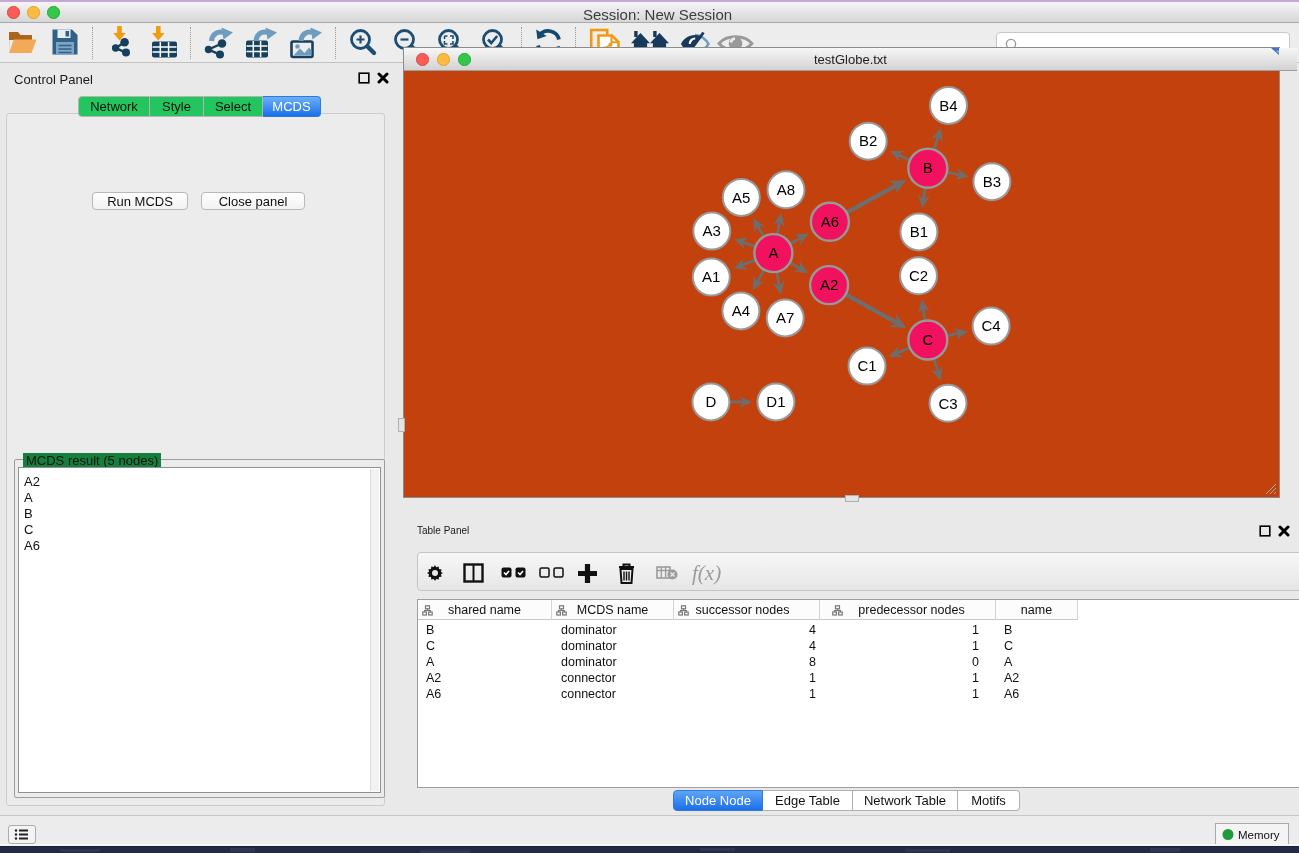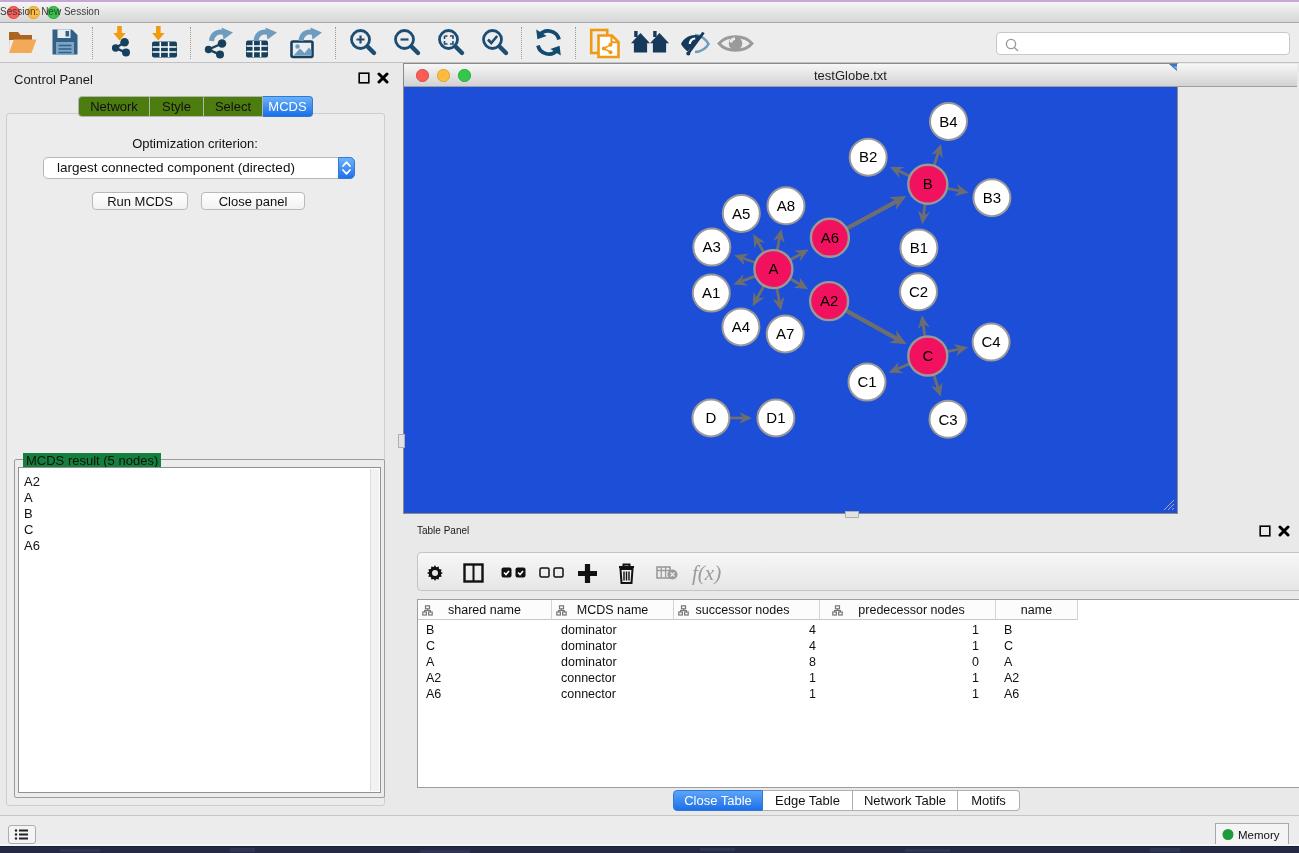--- a/index.html
+++ b/index.html
@@ -1,47 +1,47 @@
 <!DOCTYPE html>
 <html><head><meta charset="utf-8"><style>
 *{margin:0;padding:0;box-sizing:border-box}
 html,body{width:1299px;height:853px;overflow:hidden}
 body{font-family:"Liberation Sans",sans-serif;background:#e9e9e9;position:relative}
 .abs{position:absolute}
 
 #purple{left:0;top:0;width:1299px;height:3px;background:#c5a8d9}
 #titlebar{left:0;top:2px;width:1299px;height:21px;background:linear-gradient(#f5f5f5,#d6d6d6);border-bottom:1px solid #a9a9a9}
-#titlebar .t{position:absolute;left:0;right:0;top:4px;text-align:left;font-size:10px;color:#3c3c3c}
+#titlebar .t{position:absolute;left:16px;right:0;top:4px;text-align:center;font-size:15px;color:#3c3c3c}
 .tl{position:absolute;top:4.3px;width:12.5px;height:12.5px;border-radius:50%}
 
 #toolbar{left:0;top:23px;width:1299px;height:40px;background:#ededed;border-bottom:1px solid #c2c2c2}
 .sep{position:absolute;top:4px;height:32px;width:0;border-left:1px dotted #9a9a9a}
 .tbi{position:absolute;top:4px}
 #search{position:absolute;left:996px;top:9px;width:294px;height:23px;background:#fff;border:1px solid #c7c7c7;border-radius:4px}
 
 #cp{left:0;top:63px;width:390px;height:752px;background:#e9e9e9}
 #cp .hdr{position:absolute;left:14px;top:9px;font-size:13px;color:#1a1a1a}
 .tabs{position:absolute;display:flex;z-index:2}
-.tab{height:21px;font-size:13px;color:#111;background:#4d7c0f;border:1px solid #b4b4b4;border-left:none;display:flex;align-items:center;justify-content:center}
+.tab{height:21px;font-size:13px;color:#111;background:#22c55e;border:1px solid #b4b4b4;border-left:none;display:flex;align-items:center;justify-content:center}
 .tab.first{border-left:1px solid #b4b4b4;border-radius:4px 0 0 4px}
 .tab.last{border-radius:0 4px 4px 0}
 .tab.sel{background:linear-gradient(#6ab1fa,#1a6fe8);color:#fff;border-color:#2e7ad6}
 #cpbody{position:absolute;left:6px;top:50px;width:379px;height:693px;background:#ececec;border:1px solid #cdcdcd;border-radius:3px}
 #optlbl{position:absolute;left:0;width:100%;top:73px;text-align:center;font-size:13px;color:#111}
 #combo{position:absolute;left:43px;top:94px;width:312px;height:22px;background:#fff;border:1px solid #b5b5b5;border-radius:5px;font-size:13.5px;color:#111;line-height:20px;text-align:left;padding-left:13px}
 #combo .btn{position:absolute;right:-1px;top:-1px;width:17px;height:22px;border-radius:0 5px 5px 0;background:linear-gradient(#6cb2fb,#1f71e9);border:1px solid #2e7ad6}
 .pbtn{position:absolute;height:18px;background:linear-gradient(#ffffff,#f2f2f2);border:1px solid #b9b9b9;border-radius:4px;font-size:13px;color:#111;text-align:center;line-height:17px}
 #fieldset{position:absolute;left:14px;top:396px;width:371px;height:339px;border:1px solid #9d9d9d;border-radius:2px}
 #fieldset .lg{position:absolute;left:8px;top:-7px;background:#15803d;padding:0 3px;font-size:13px;color:#111}
 #mlist{position:absolute;left:3px;top:7px;width:363px;height:326px;background:#fff;border:1px solid #919191}
 #mlist{padding-top:6px}
 #mlist .sb{position:absolute;right:1px;top:1px;width:9px;height:322px;background:#f2f2f2;border-left:1px solid #dcdcdc}
 #mlist .it{font-size:13px;color:#111;padding-left:5px;height:16px;line-height:16px}
 
-#netwin{left:403px;top:63px;width:775px;height:451px;background:#1d4ed8;border:1px solid #8b8b8b}
+#netwin{left:403px;top:47px;width:877px;height:451px;background:#c2410c;border:1px solid #8b8b8b}
 #nettitle{position:absolute;left:0;top:0;width:893px;height:23px;background:linear-gradient(#f7f7f7,#d2d2d2);border-bottom:1px solid #9e9e9e}
 #nettitle .t{position:absolute;left:0;right:0;top:4px;text-align:center;font-size:13px;color:#222}
 #graph{position:absolute;left:0;top:24px}
 
 #tp{left:403px;top:518px;width:896px;height:297px;background:#e9e9e9}
 #tp .hdr{position:absolute;left:14px;top:7px;font-size:10px;color:#1a1a1a}
 #tptool{position:absolute;left:14px;top:34px;width:1272px;height:39px;background:linear-gradient(#f7f7f7,#e6e6e6);border:1px solid #c4c4c4;border-radius:4px}
 #ttable{position:absolute;left:14px;top:81px;width:1272px;height:189px;background:#fff;border:1px solid #9e9e9e}
 #thead{position:absolute;left:0;top:0;height:20px;background:#fcfcfc;border-bottom:1px solid #c8c8c8;font-size:12.5px;color:#111}
 .th{position:absolute;top:0;height:20px;border-right:1px solid #d4d4d4;text-align:center;line-height:20px}
@@ -194,32 +194,23 @@
   <div class="hdr">Control Panel</div>
   <svg style="position:absolute;left:358px;top:9px" width="31" height="14" viewBox="0 0 31 14">
       <rect x="1.2" y="1.2" width="9.6" height="9.6" fill="none" stroke="#000" stroke-width="1.6"></rect>
       <path d="M21 2 l8 8 m0 -8 l-8 8" stroke="#000" stroke-width="3" stroke-linecap="round"></path>
     </svg>
 
   <div class="tabs" style="left:78px;top:33px">
     <div class="tab first" style="width:72px">Network</div>
     <div class="tab" style="width:54px">Style</div>
     <div class="tab" style="width:59px">Select</div>
-    <div class="tab sel last" style="width:50px">MCDS</div>
+    <div class="tab sel last" style="width:58px">MCDS</div>
   </div>
   <div id="cpbody"></div>
-  <div id="optlbl">Optimization criterion:</div>
-  <div id="combo">largest connected component (directed)
-    <div class="btn">
-        <svg width="15" height="20" viewBox="0 0 15 20">
-          <path d="M4 8 L7.5 4.2 L11 8" stroke="#fff" stroke-width="1.8" fill="none" stroke-linecap="round" stroke-linejoin="round"></path>
-          <path d="M4 12 L7.5 15.8 L11 12" stroke="#fff" stroke-width="1.8" fill="none" stroke-linecap="round" stroke-linejoin="round"></path>
-        </svg>
-      </div>
-  </div>
   <div class="pbtn" style="left:92px;top:129px;width:96px">Run MCDS</div>
   <div class="pbtn" style="left:201px;top:129px;width:104px">Close panel</div>
   <div id="fieldset">
     <div class="lg">MCDS result (5 nodes)</div>
     <div id="mlist">
       <div class="sb"></div>
       <div class="it">A2</div>
         <div class="it">A</div>
         <div class="it">B</div>
         <div class="it">C</div>
@@ -442,21 +433,21 @@
       <div class="trow num" style="left:410px;top:70px;width:151px">1</div>
       <div class="trow" style="left:586px;top:70px">A2</div>
   <div class="trow" style="left:8px;top:86px">A6</div>
       <div class="trow" style="left:143px;top:86px">connector</div>
       <div class="trow num" style="left:256px;top:86px;width:142px">1</div>
       <div class="trow num" style="left:410px;top:86px;width:151px">1</div>
       <div class="trow" style="left:586px;top:86px">A6</div>
 
   </div>
   <div class="btabs" style="left:270px;top:272px">
-    <div class="btab sel first" style="width:90px">Close Table</div>
+    <div class="btab sel first" style="width:90px">Node Node</div>
     <div class="btab" style="width:90px">Edge Table</div>
     <div class="btab" style="width:105px">Network Table</div>
     <div class="btab last" style="width:62px">Motifs</div>
   </div>
 </div>
 <div class="abs" id="status">
   <div id="listbtn">
       <svg width="26" height="17" viewBox="0 0 26 17">
         <g fill="#222">
           <circle cx="7" cy="4.5" r="1.2"></circle>

